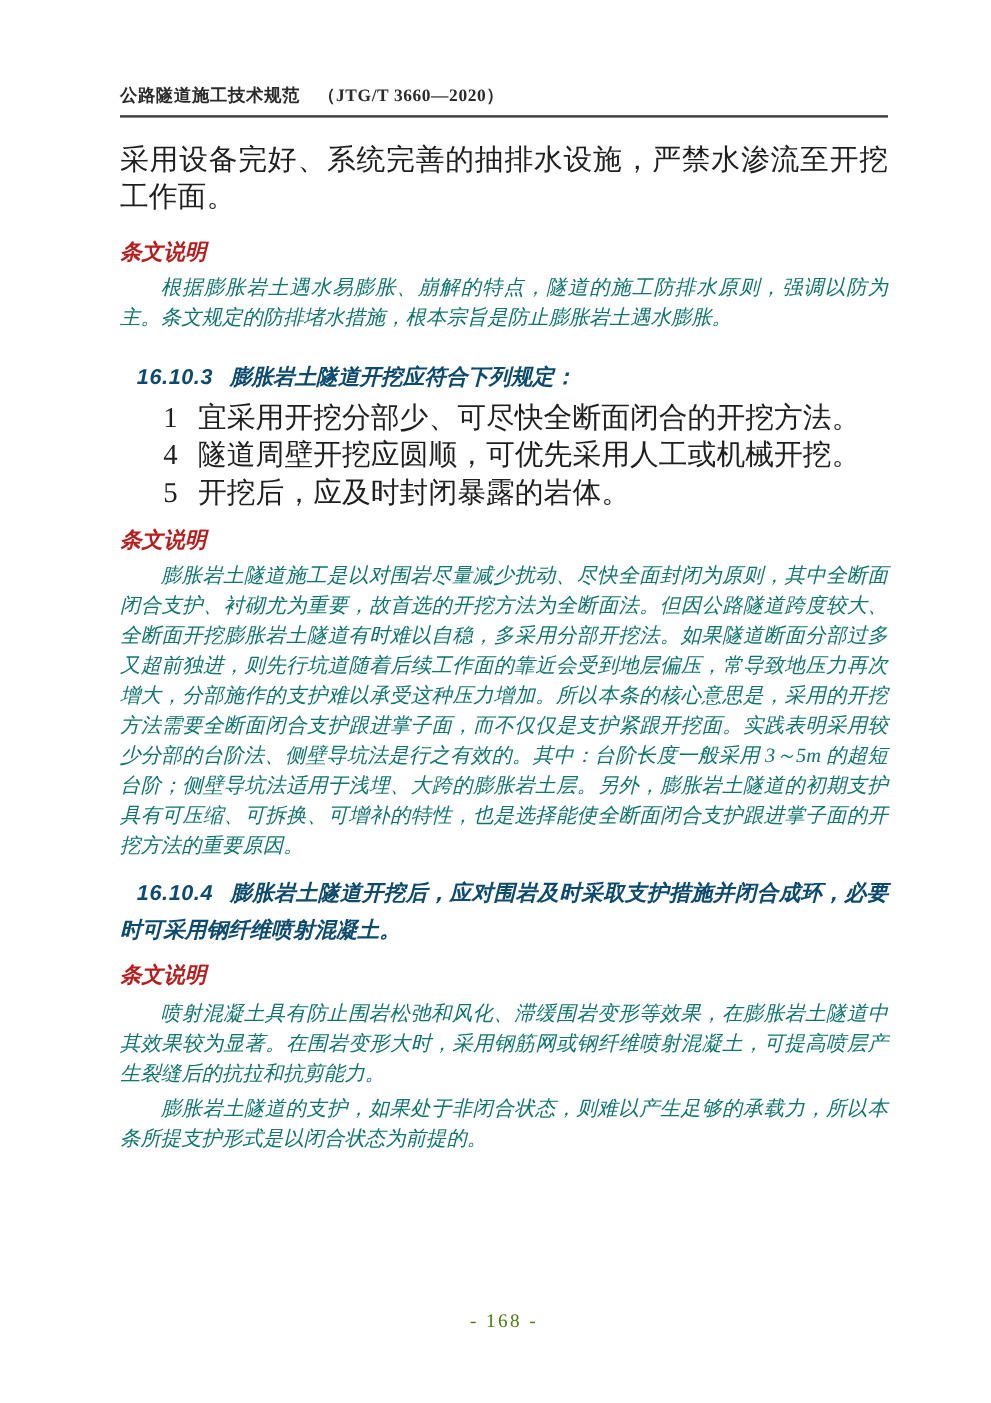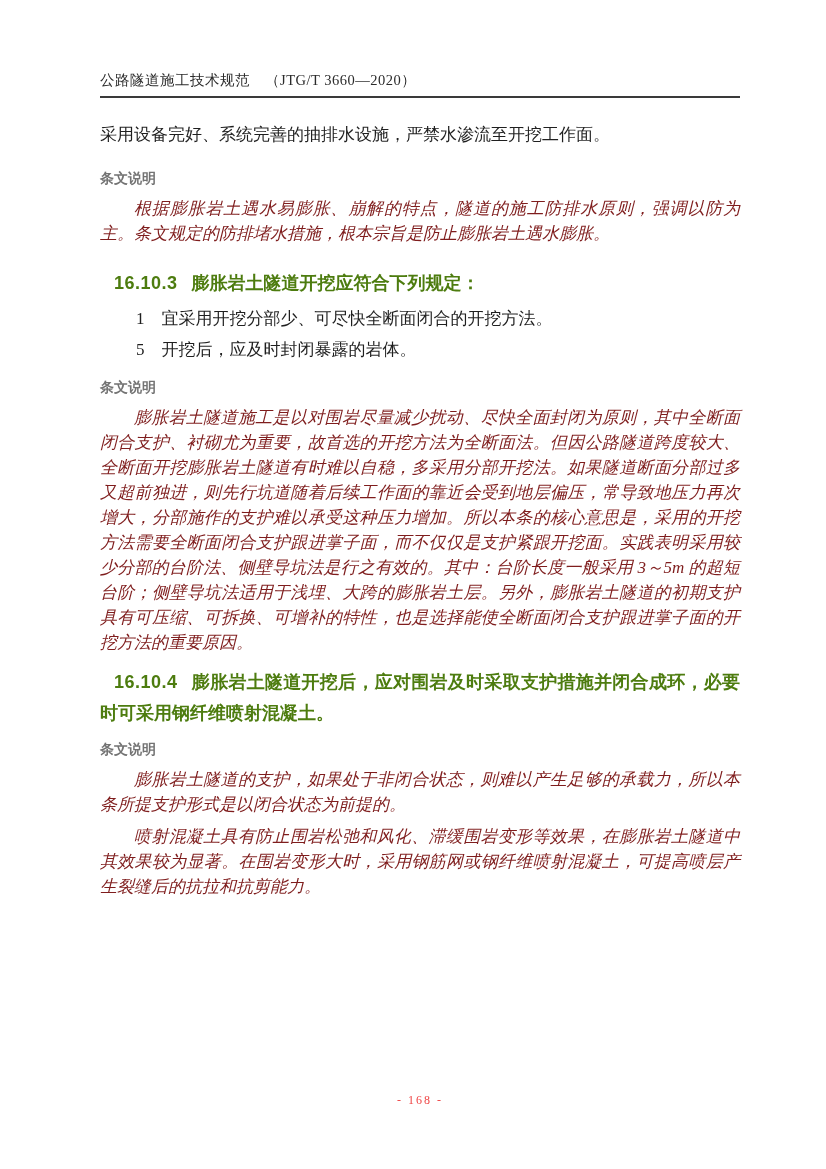--- a/index.html
+++ b/index.html
@@ -17,105 +17,109 @@
     background: #ffffff;
   }
   
   .runhead {
     font-size: 14.5px;
     line-height: 20px;
     letter-spacing: 0.5px;
     color: #2b2b2b;
     padding-bottom: 6px;
     border-bottom: 2px solid #3a3a3a;
+    font-weight: bold;
   }
   
   .body-p {
-    font-size: 17px;
+    font-size: 24px;
     line-height: 31px;
     text-align: justify;
     margin: 0;
     color: #1f1f1f;
   }
   .cont { margin-top: 21px; }
   .item { text-indent: 36px; }
   .inum { margin-right: 17px; }
   .items-group { margin-top: 4px; }
   
   .notes-head {
-    font-size: 14px;
+    font-size: 18px;
     line-height: 26px;
     font-weight: bold;
+    font-style: italic;
     margin: 16px 0 0 0;
-    color: #737373;
+    color: #b91c1c;
   }
   #notes-head-2 { margin-top: 10px; }
   #notes-head-3 { margin-top: 8px; }
   
   .note {
     font-size: 17px;
     line-height: 25px;
     font-style: italic;
     text-align: justify;
     text-indent: 34px;
     margin: 4px 0 0 0;
-    color: #7f1d1d;
+    color: #0f766e;
   }
   #note3-p2 { margin-top: 7px; }
   
   .clause {
     font-family: "Liberation Sans", sans-serif;
     font-weight: bold;
     font-size: 18px;
     line-height: 31px;
     text-align: justify;
     text-indent: 14px;
     margin: 22px 0 0 0;
-    color: #4d7c0f;
+    color: #0c4a6e;
+    font-style: italic;
   }
   #clause-16-10-4 { margin-top: 12px; }
   .cnum { margin-right: 14px; letter-spacing: 0.5px; }
   
   .page-number {
     position: absolute;
     left: 100px; right: 86px;
     top: 1093px;
     text-align: center;
-    font-size: 12px;
+    font-size: 16px;
     letter-spacing: 2px;
-    color: #ef4444;
+    color: #4d7c0f;
   }
 </style>
 </head>
 <body>
 
 <div class="page">
 
   <div class="runhead">公路隧道施工技术规范　（JTG/T 3660—2020）</div>
 
   <p class="body-p cont">采用设备完好、系统完善的抽排水设施，严禁水渗流至开挖工作面。</p>
 
 
   <h3 class="notes-head" id="notes-head-1">条文说明</h3>
 
   <p class="note">根据膨胀岩土遇水易膨胀、崩解的特点，隧道的施工防排水原则，强调以防为主。条文规定的防排堵水措施，根本宗旨是防止膨胀岩土遇水膨胀。</p>
 
   <p class="clause" id="clause-16-10-3"><span class="cnum">16.10.3</span><span>膨胀岩土隧道开挖应符合下列规定：</span></p>
 
   <div class="items-group">
     <p class="body-p item"><span class="inum">1</span><span>宜采用开挖分部少、可尽快全断面闭合的开挖方法。</span></p>
+    <p class="body-p item"><span class="inum">4</span><span>隧道周壁开挖应圆顺，可优先采用人工或机械开挖。</span></p>
     <p class="body-p item"><span class="inum">5</span><span>开挖后，应及时封闭暴露的岩体。</span></p>
   </div>
 
   <h3 class="notes-head" id="notes-head-2">条文说明</h3>
 
   <p class="note">膨胀岩土隧道施工是以对围岩尽量减少扰动、尽快全面封闭为原则，其中全断面闭合支护、衬砌尤为重要，故首选的开挖方法为全断面法。但因公路隧道跨度较大、全断面开挖膨胀岩土隧道有时难以自稳，多采用分部开挖法。如果隧道断面分部过多又超前独进，则先行坑道随着后续工作面的靠近会受到地层偏压，常导致地压力再次增大，分部施作的支护难以承受这种压力增加。所以本条的核心意思是，采用的开挖方法需要全断面闭合支护跟进掌子面，而不仅仅是支护紧跟开挖面。实践表明采用较少分部的台阶法、侧壁导坑法是行之有效的。其中：台阶长度一般采用 3～5m 的超短台阶；侧壁导坑法适用于浅埋、大跨的膨胀岩土层。另外，膨胀岩土隧道的初期支护具有可压缩、可拆换、可增补的特性，也是选择能使全断面闭合支护跟进掌子面的开挖方法的重要原因。</p>
 
   <p class="clause" id="clause-16-10-4"><span class="cnum">16.10.4</span><span>膨胀岩土隧道开挖后，应对围岩及时采取支护措施并闭合成环，必要时可采用钢纤维喷射混凝土。</span></p>
 
   <h3 class="notes-head" id="notes-head-3">条文说明</h3>
 
+  <p class="note" id="note3-p2">喷射混凝土具有防止围岩松弛和风化、滞缓围岩变形等效果，在膨胀岩土隧道中其效果较为显著。在围岩变形大时，采用钢筋网或钢纤维喷射混凝土，可提高喷层产生裂缝后的抗拉和抗剪能力。</p>
   <p class="note">膨胀岩土隧道的支护，如果处于非闭合状态，则难以产生足够的承载力，所以本条所提支护形式是以闭合状态为前提的。</p>
-  <p class="note" id="note3-p2">喷射混凝土具有防止围岩松弛和风化、滞缓围岩变形等效果，在膨胀岩土隧道中其效果较为显著。在围岩变形大时，采用钢筋网或钢纤维喷射混凝土，可提高喷层产生裂缝后的抗拉和抗剪能力。</p>
 
   <div class="page-number">- 168 -</div>
 
 </div>
 
 </body></html>

